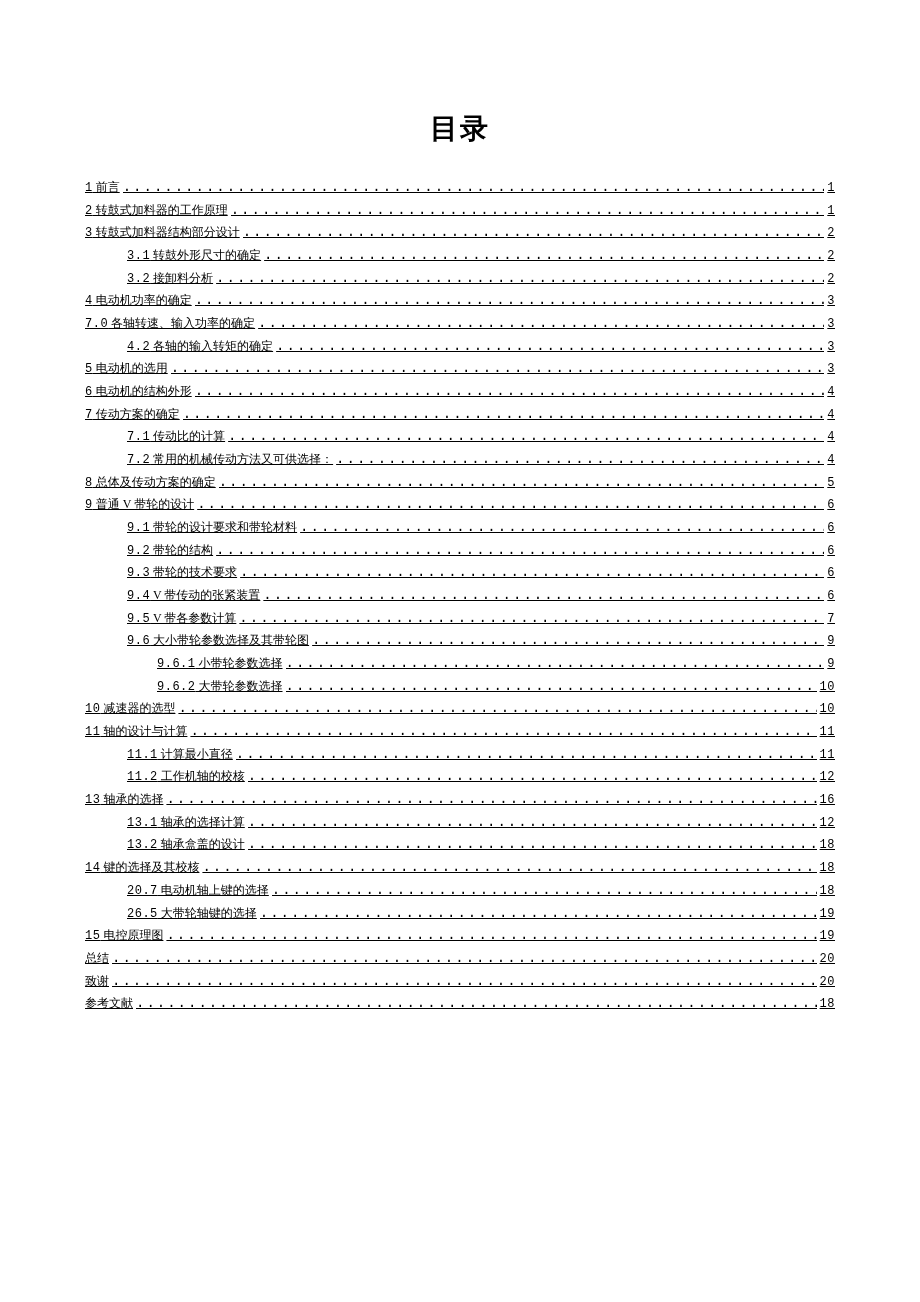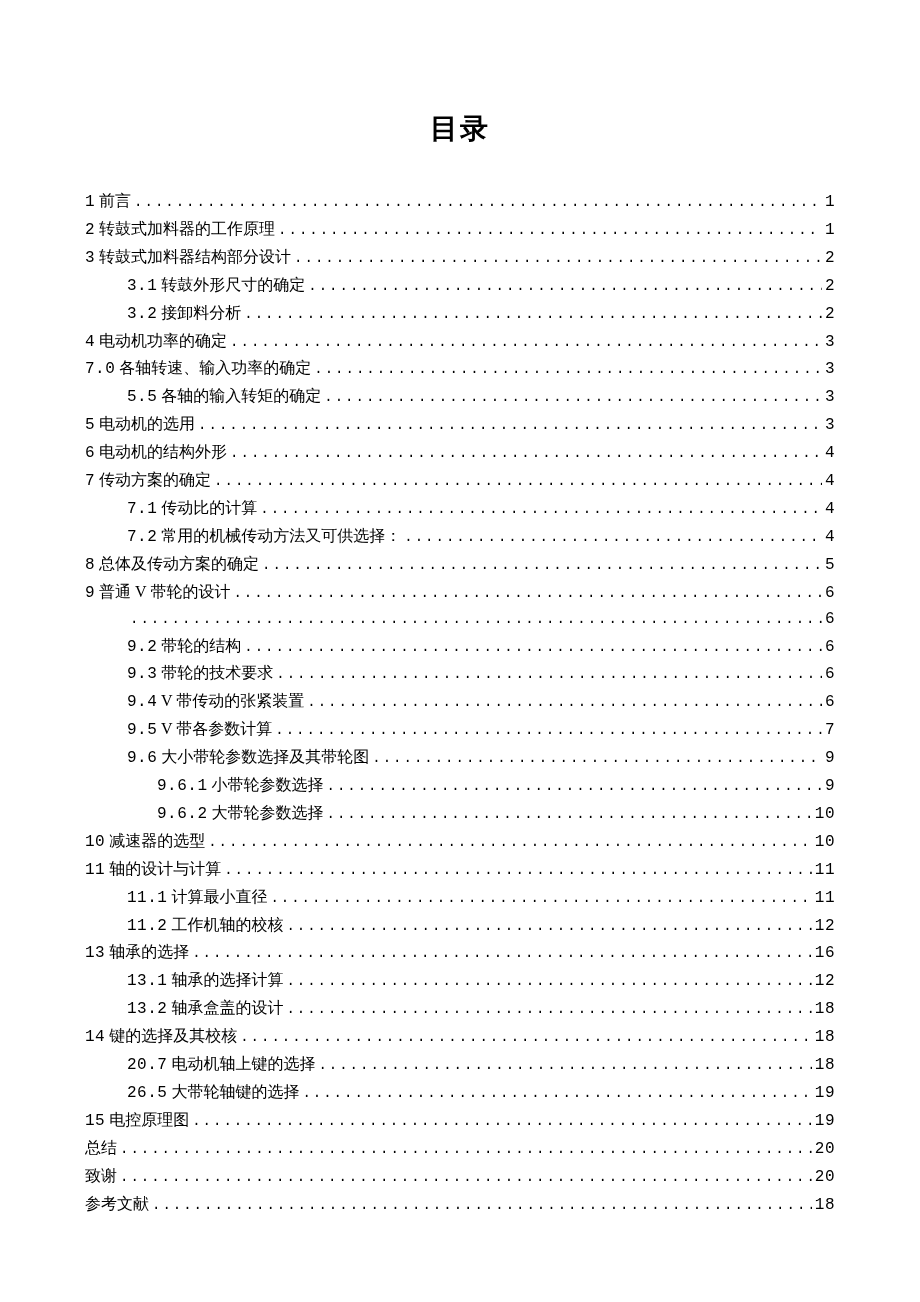--- a/index.html
+++ b/index.html
@@ -12,26 +12,27 @@
       font-family: "SimSun", "宋体", serif;
       width: 920px;
       height: 1302px;
       padding: 110px 85px 40px 85px;
       color: #000;
     }
     .title {
       font-family: "SimHei", "黑体", sans-serif;
       font-size: 28px;
       text-align: center;
-      margin-bottom: 40px;
+      margin-bottom: 28px;
       letter-spacing: 2px;
     }
     .toc {
-      font-size: 16px;
+      font-size: 12px;
       line-height: 1.62;
+      text-decoration: underline;
     }
     .toc-row {
       display: flex;
       align-items: baseline;
       white-space: nowrap;
       overflow: hidden;
     }
     .toc-text {
       flex: 0 0 auto;
     }
@@ -96,21 +97,21 @@
       <span class="toc-text"><span class="num">4</span> 电动机功率的确定</span>
       <span class="leader"></span>
       <span class="toc-page">3</span>
     </div>
     <div class="toc-row indent-0">
       <span class="toc-text"><span class="num">7.0</span> 各轴转速、输入功率的确定</span>
       <span class="leader"></span>
       <span class="toc-page">3</span>
     </div>
     <div class="toc-row indent-1">
-      <span class="toc-text"><span class="num">5.5</span> 各轴的输入转矩的确定</span>
+      <span class="toc-text"><span class="num">4.2</span> 各轴的输入转矩的确定</span>
       <span class="leader"></span>
       <span class="toc-page">3</span>
     </div>
     <div class="toc-row indent-0">
       <span class="toc-text"><span class="num">5</span> 电动机的选用</span>
       <span class="leader"></span>
       <span class="toc-page">3</span>
     </div>
     <div class="toc-row indent-0">
       <span class="toc-text"><span class="num">6</span> 电动机的结构外形</span>
@@ -136,20 +137,21 @@
       <span class="toc-text"><span class="num">8</span> 总体及传动方案的确定</span>
       <span class="leader"></span>
       <span class="toc-page">5</span>
     </div>
     <div class="toc-row indent-0">
       <span class="toc-text"><span class="num">9</span> 普通 V 带轮的设计</span>
       <span class="leader"></span>
       <span class="toc-page">6</span>
     </div>
     <div class="toc-row indent-1">
+      <span class="toc-text"><span class="num">9.1</span> 带轮的设计要求和带轮材料</span>
       <span class="leader"></span>
       <span class="toc-page">6</span>
     </div>
     <div class="toc-row indent-1">
       <span class="toc-text"><span class="num">9.2</span> 带轮的结构</span>
       <span class="leader"></span>
       <span class="toc-page">6</span>
     </div>
     <div class="toc-row indent-1">
       <span class="toc-text"><span class="num">9.3</span> 带轮的技术要求</span>

